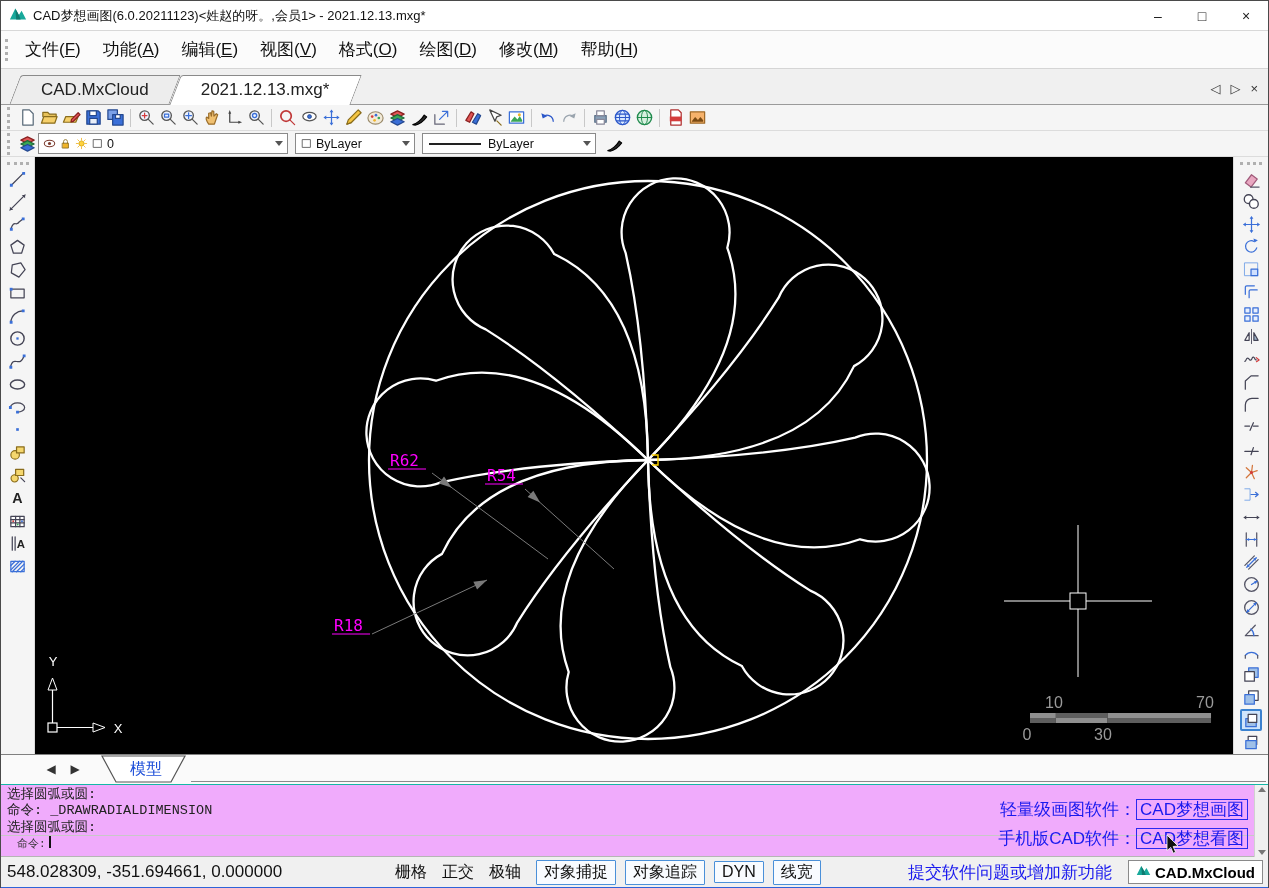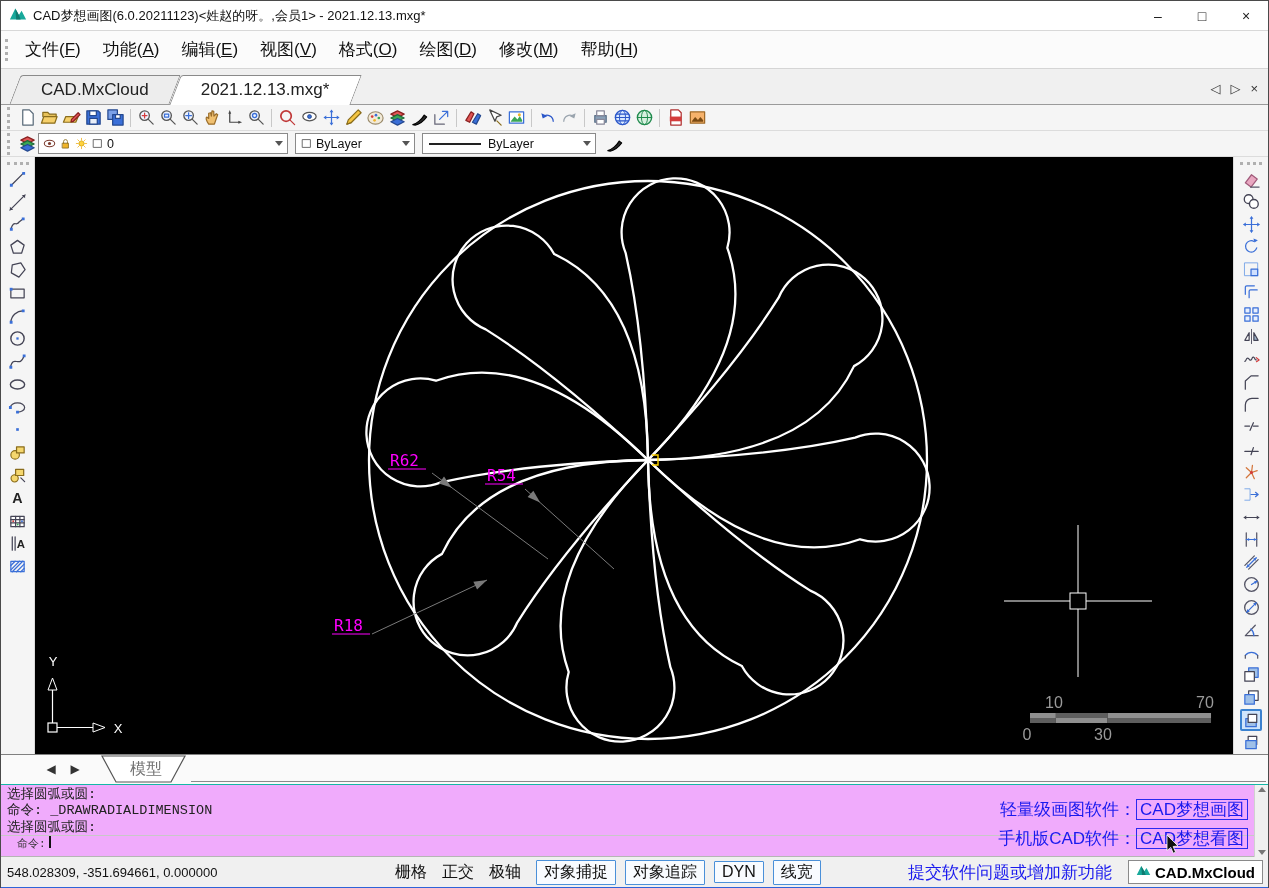--- a/index.html
+++ b/index.html
@@ -39,38 +39,38 @@
   .sidebar.right{width:36px;border-left:1px solid #dcdcdc}
   .grip-h{width:22px;border-top:3px dotted #b0b0b0;margin:5px 0 3px 0}
   .sidebar .tbi{margin:0.4px 0}
   .canvas{width:1198px;height:597px;background:#000;position:relative}
   
   .modelbar{height:30px;background:#fafafa;border-top:1px solid #808080;display:flex;align-items:flex-start;flex:0 0 30px}
   .mbtn{width:24px;height:24px;margin-top:2px;display:flex;align-items:center;justify-content:center;font-size:12px;color:#333}
   .mbtn:first-of-type{margin-left:38px}
   .mtabwrap{margin-left:14px;position:relative;height:28px}
   .mfill{flex:1;height:27px;border-bottom:1px solid #8a8a8a;margin-right:2px}
-  .mtab-label{position:absolute;top:4px;left:0;width:90px;text-align:center;font-size:16px;color:#737373;z-index:2}
+  .mtab-label{position:absolute;top:4px;left:0;width:90px;text-align:center;font-size:16px;color:#1d4ed8;z-index:2}
   
   .cmdwin{height:72px;background:#f0abfc;border-top:1px solid #14b8a6;position:relative;flex:0 0 72px;font-family:"Liberation Mono",monospace}
   .cmdhist{height:50px;padding:2px 6px 0 6px;overflow:hidden}
   .cmdline{font-size:13.5px;line-height:16.3px;color:#222;white-space:pre}
   .cmdinput{height:22px;border-top:1px solid #c8c8c8;display:flex;padding-left:16px;font-size:11px;color:#333}
   .caret{display:inline-block;width:2px;height:12px;background:#111;margin-left:3px;animation:blink 1s steps(1) infinite}
   @keyframes blink{50%{opacity:0}}
   .promolinks{position:absolute;right:20px;top:13px;text-align:right;font-family:"Liberation Sans",sans-serif;z-index:3}
   .promoline{font-size:17px;color:#1a1aee;margin-bottom:6px;white-space:nowrap}
   .promoline .boxed{border:1px solid #2a2af0;padding:0 3px}
   .cmdscroll{position:absolute;right:0;top:0;width:14px;height:72px;background:#f0f0f0;border-left:1px solid #d0d0d0;display:flex;flex-direction:column;justify-content:space-between;align-items:center;padding:2px 0}
   .sarrow-up{width:0;height:0;border-left:4px solid transparent;border-right:4px solid transparent;border-bottom:5px solid #777}
   .sarrow-dn{width:0;height:0;border-left:4px solid transparent;border-right:4px solid transparent;border-top:5px solid #777}
   .cursor-pointer{position:absolute;right:86px;top:50px;z-index:4}
   
   .statusbar{height:31px;background:#f0f0f0;border-top:1px solid #b5b5b5;display:flex;align-items:center;font-size:16px;color:#111;flex:0 0 31px;padding-left:6px}
-  .coords{width:388px;font-size:13px;white-space:nowrap}
+  .coords{width:388px;font-size:17px;white-space:nowrap}
   .toggle{margin-right:15px;white-space:nowrap}
   .toggle.boxed{border:1px solid #4a90d9;background:#f8fbff;padding:1px 7px;margin-right:9px;border-radius:1px}
   .submitlink{margin-left:auto;color:#1a1aee;font-size:17px;margin-right:16px;white-space:nowrap}
   .brandbadge{display:flex;align-items:center;gap:4px;background:#fff;border:1px solid #8a8a8a;padding:2px 7px;margin-right:5px;font-size:15px;color:#000;font-weight:bold;white-space:nowrap}
   .bluestrip{height:3px;background:#2e63d8;flex:0 0 3px}
 </style>
 </head>
 <body>
 
 <div id="app">

